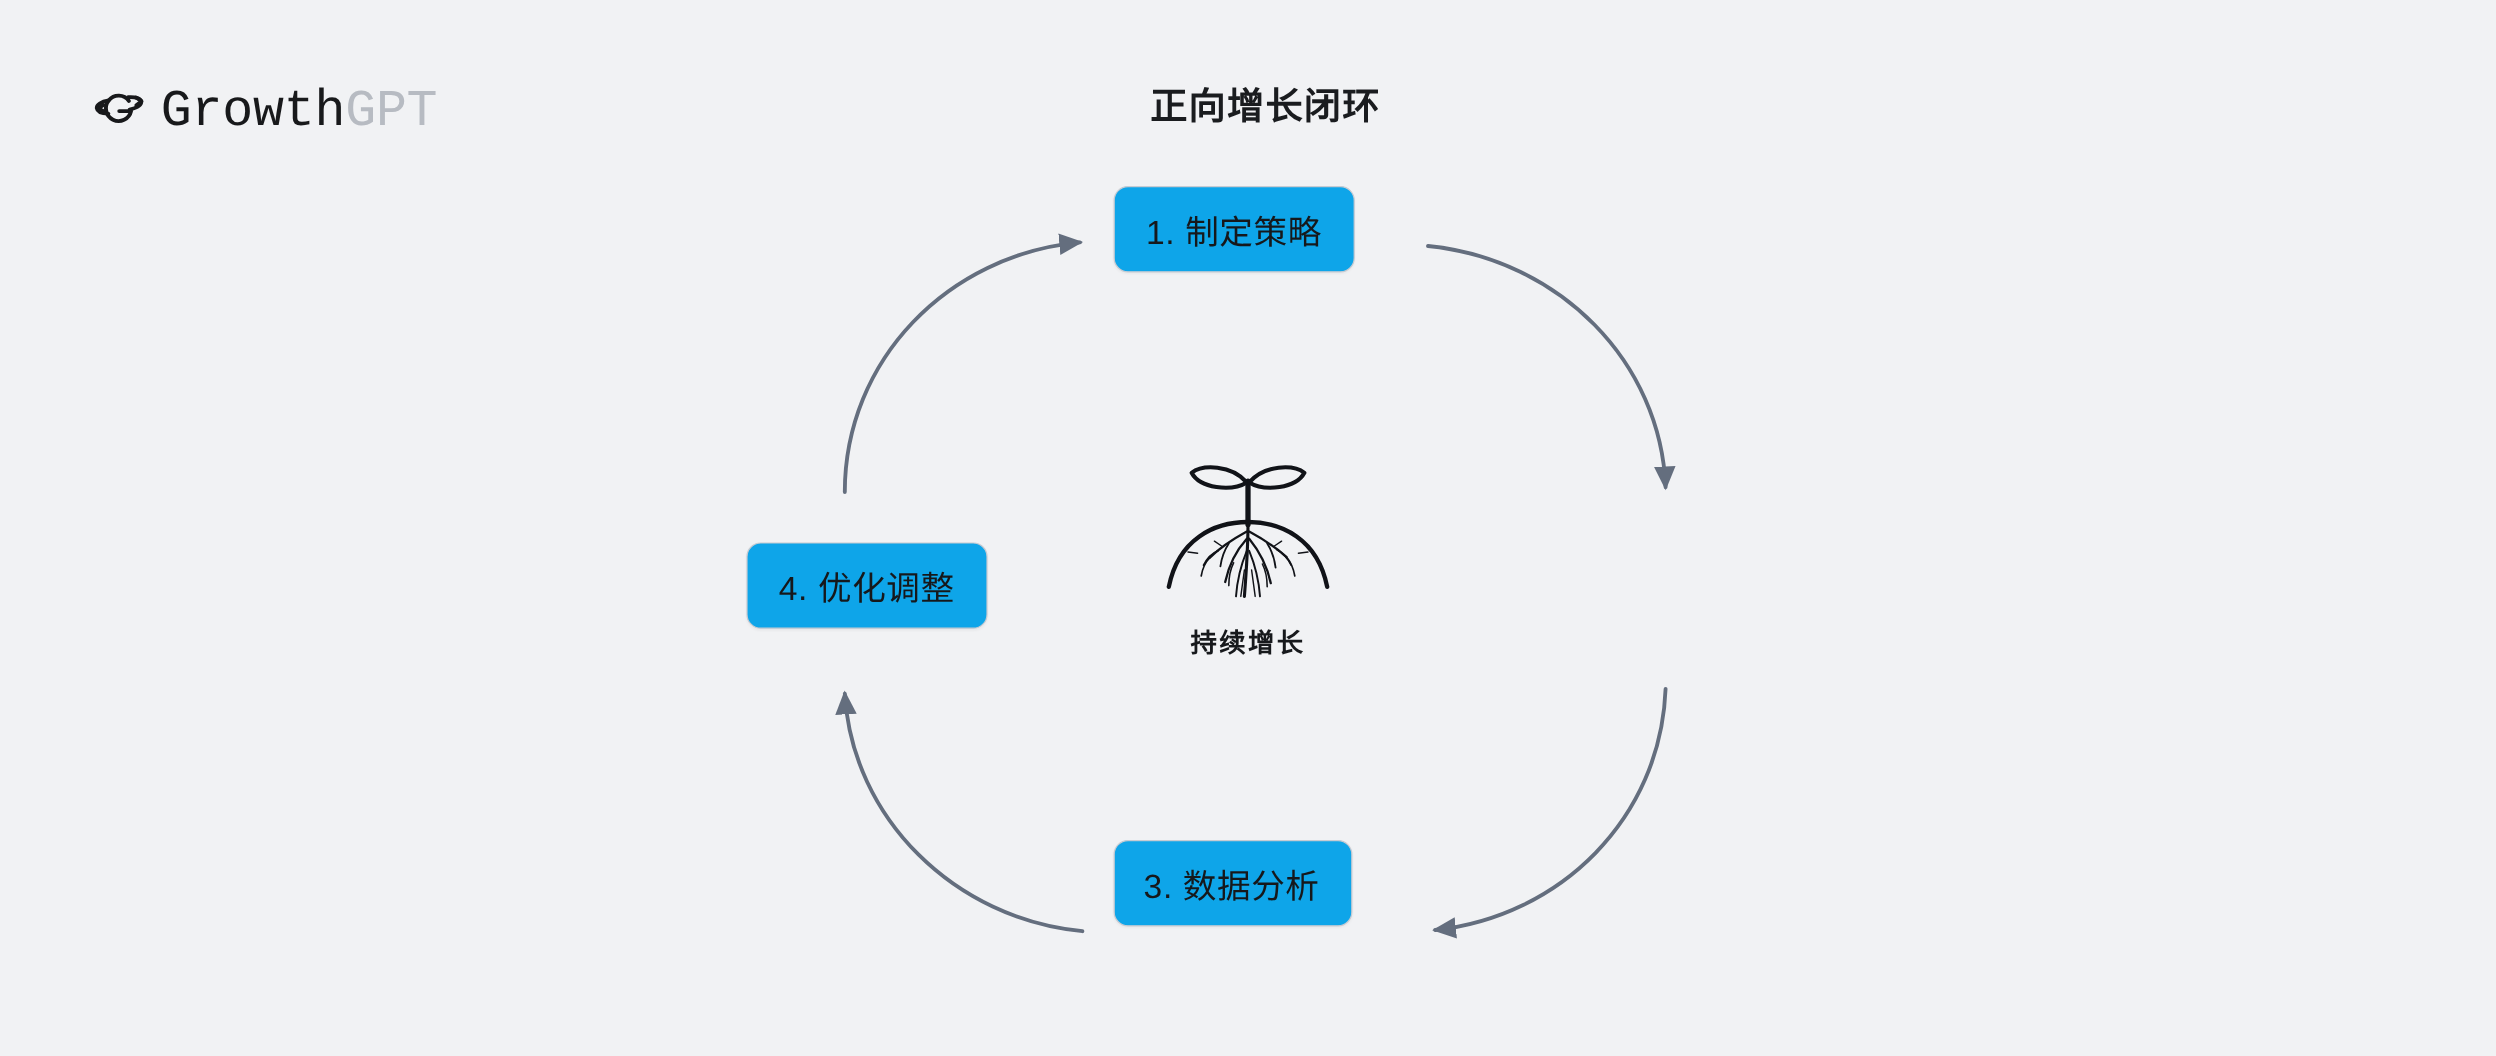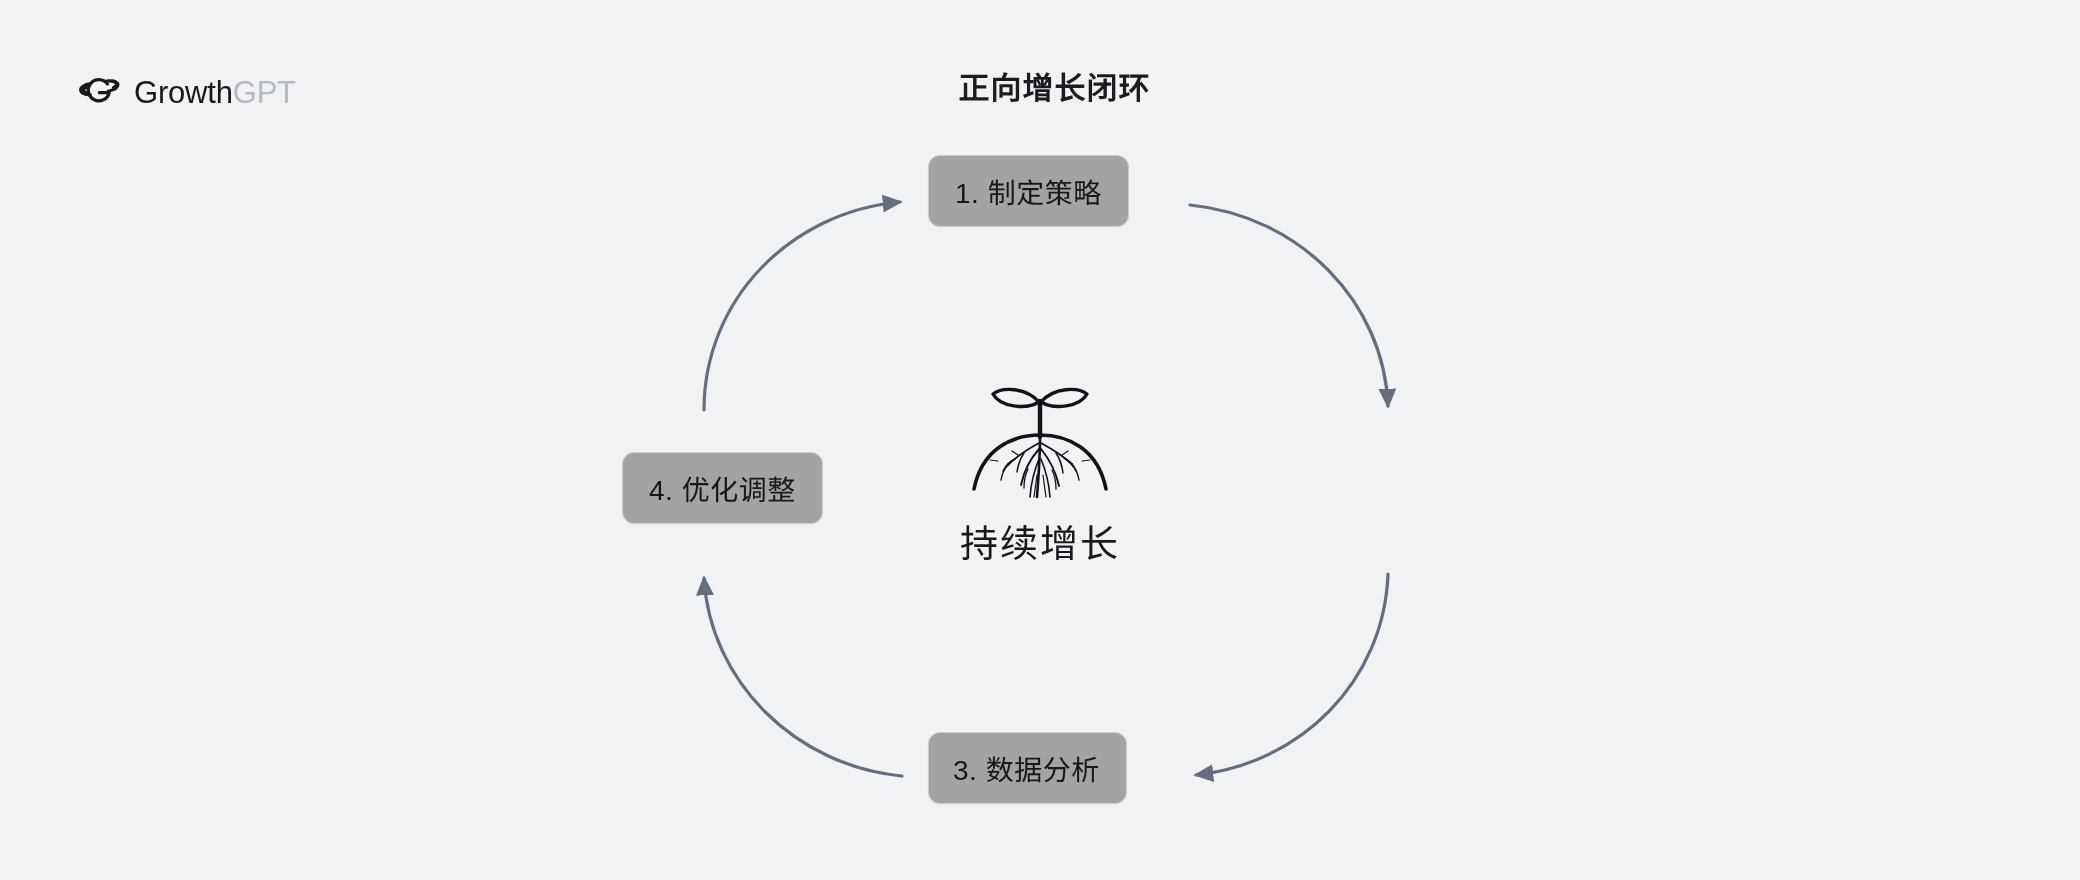--- a/index.html
+++ b/index.html
@@ -32,25 +32,25 @@
     gap: 14px;
     height: 44px;
   }
   .brand-mark {
     width: 42px;
     height: 42px;
     display: block;
     flex: 0 0 auto;
   }
   .brand-text {
-    font-size: 31px;
+    font-size: 43px;
     letter-spacing: -0.2px;
     line-height: 1;
     white-space: nowrap;
-    font-family: Liberation Sans, sans-serif;
+    font-family: Liberation Mono, monospace;
   }
   .brand-text .b-primary { color: #18191b; }
   .brand-text .b-secondary { color: #b7bbc2; }
 
   
   .diagram-title {
     position: absolute;
     left: 0;
     right: 0;
     top: 70px;
@@ -70,60 +70,60 @@
     left: 0;
     top: 0;
     width: 2080px;
     height: 880px;
     pointer-events: none;
   }
 
   
   .node {
     position: absolute;
-    background: #a3a3a3;
+    background: #0ea5e9;
     border: 1.6px solid #c7cbd2;
     border-radius: 12px;
     box-sizing: border-box;
     display: flex;
     align-items: center;
     justify-content: center;
     padding: 0 26px;
     height: 72px;
     font-size: 28px;
     font-weight: 500;
     color: #16181b;
     letter-spacing: 0.5px;
     white-space: nowrap;
     box-shadow: 0 1px 2px rgba(22, 24, 27, 0.04);
   }
   .node-top    { left: 928px; top: 155px; }
   .node-right  { left: 1236px; top: 452px; }
-  .node-bottom { left: 928px; top: 732px; padding-left: 24px; }
+  .node-bottom { left: 928px; top: 700px; padding-left: 24px; }
   .node-left   { left: 622px; top: 452px; }
 
   
   .center-cluster {
     position: absolute;
     left: 880px;
     top: 385px;
     width: 320px;
     display: flex;
     flex-direction: column;
     align-items: center;
   }
   .sprout-icon {
     width: 160px;
     height: 118px;
     display: block;
   }
   .center-caption {
     margin-top: 22px;
-    font-size: 38px;
-    font-weight: 400;
+    font-size: 22px;
+    font-weight: 700;
     color: #17191c;
     letter-spacing: 2px;
     line-height: 1;
   }
 </style>
 </head>
 <body>
 
 <div id="canvas">
 

